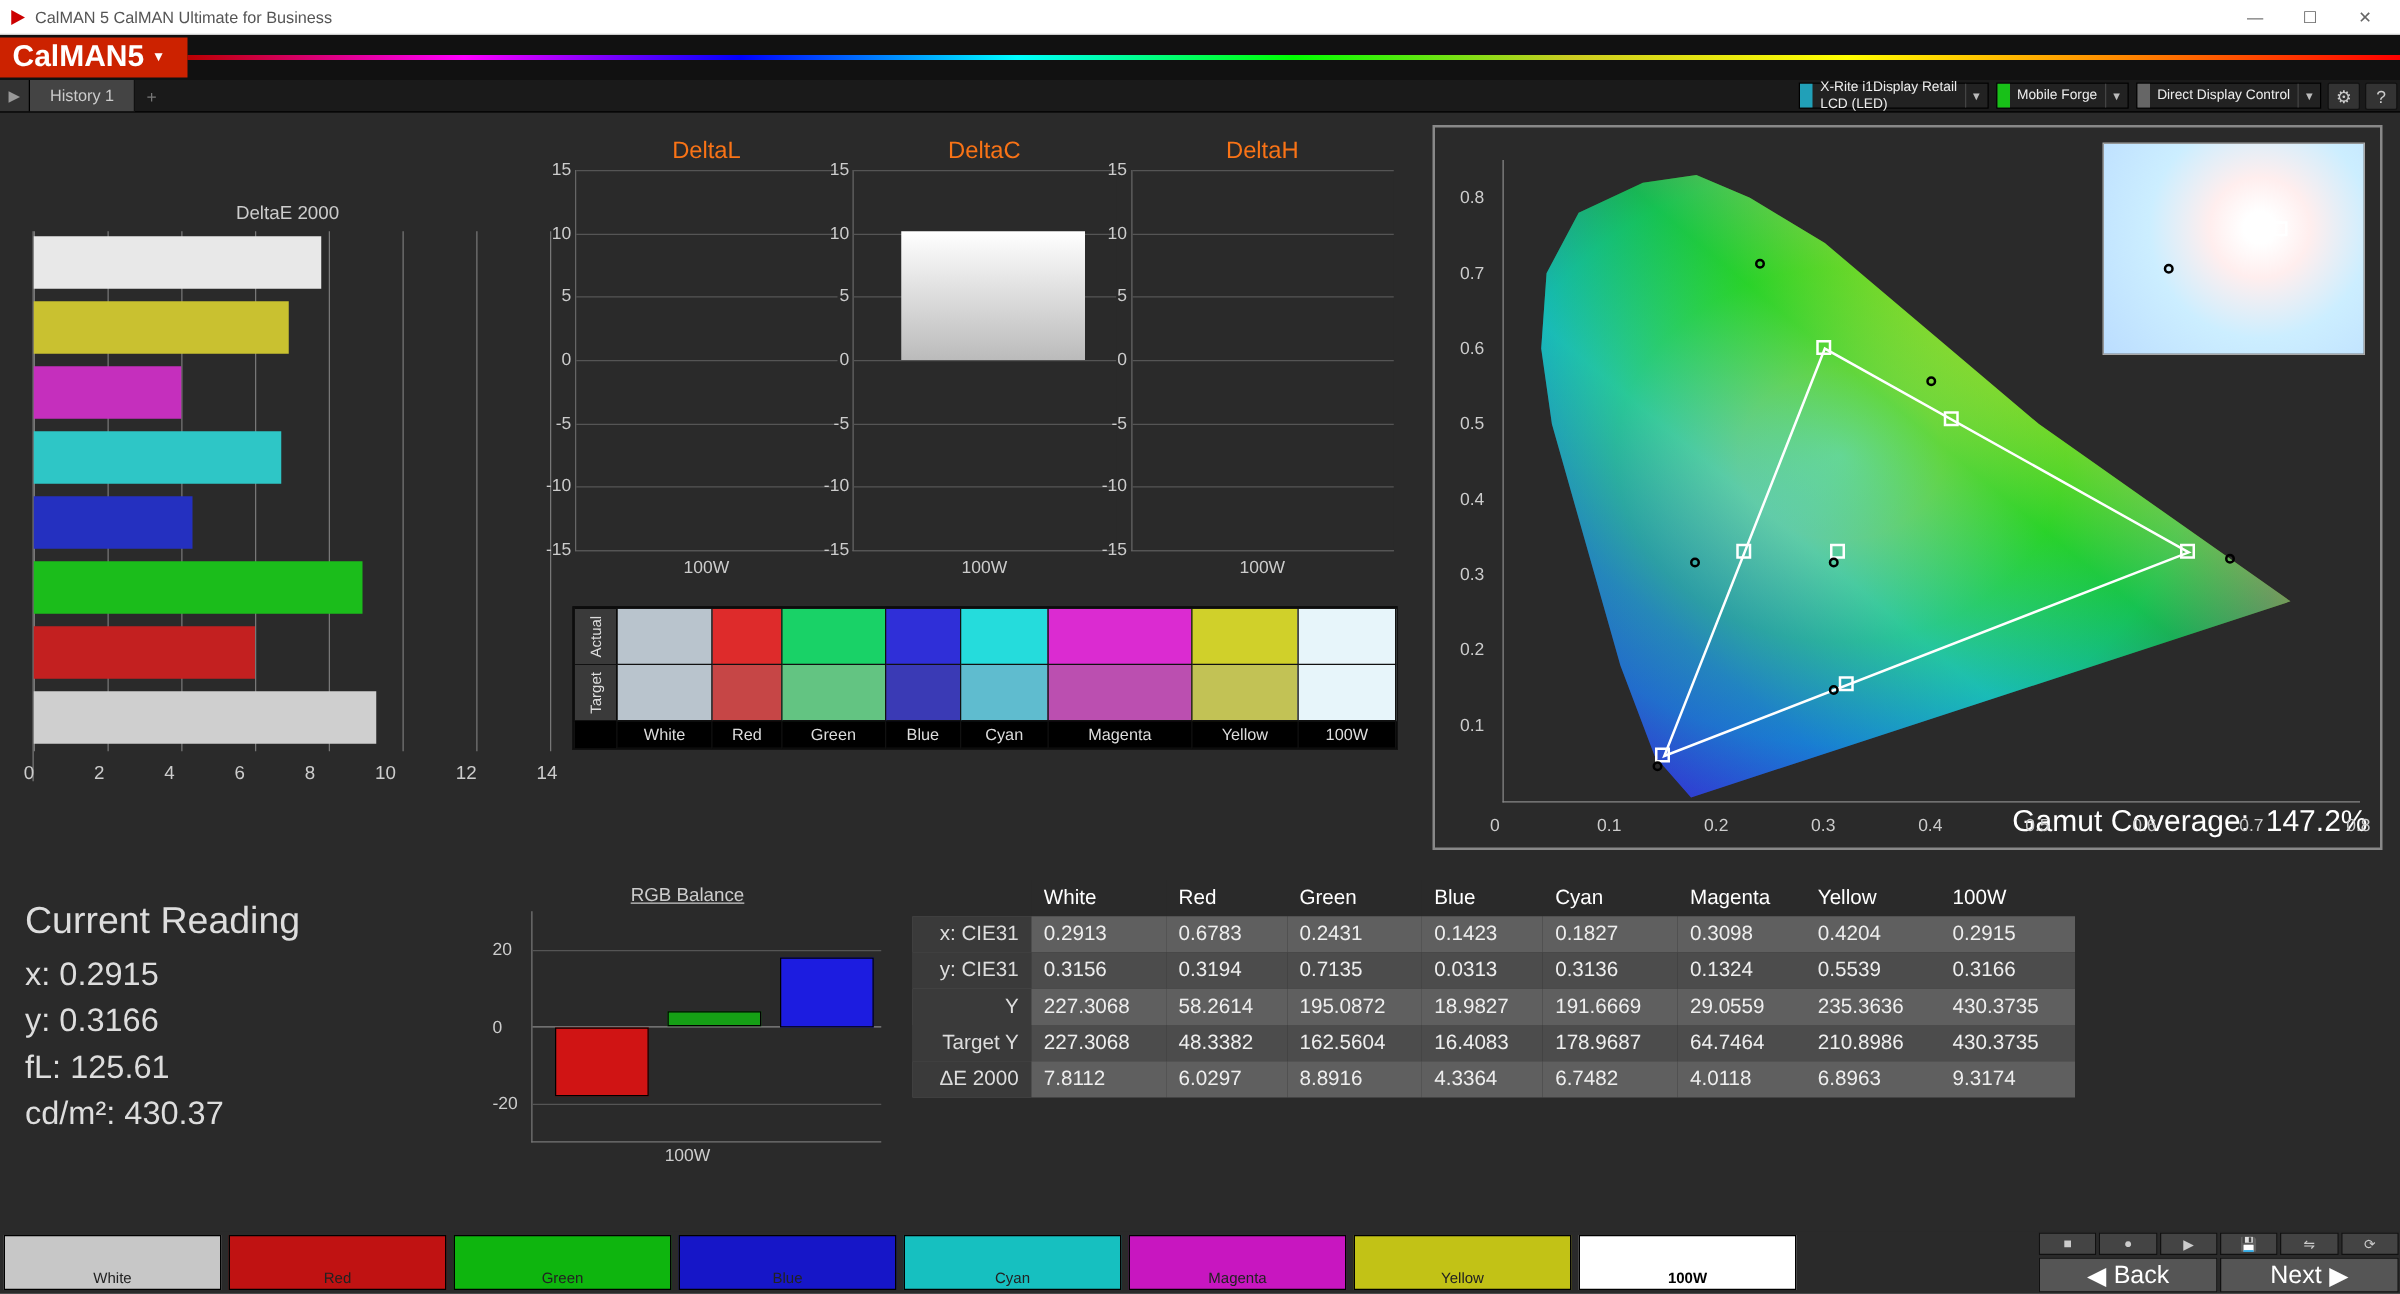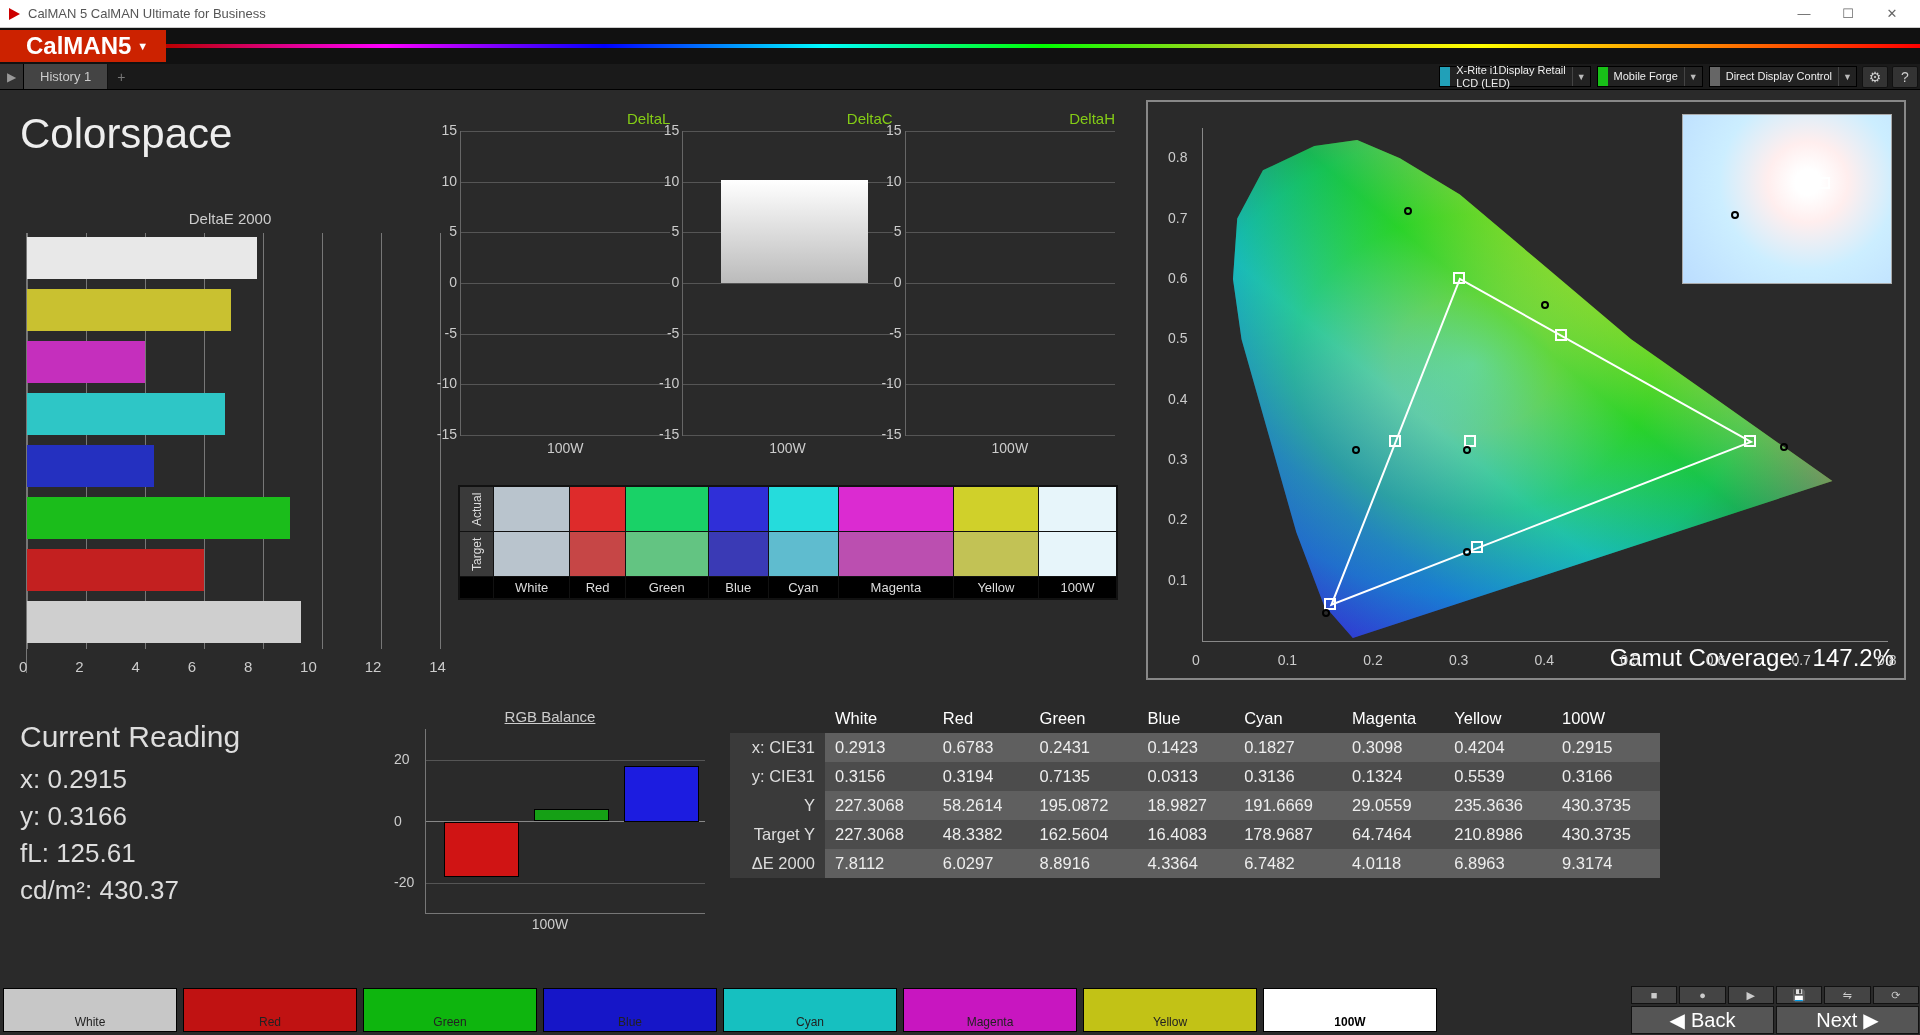--- a/index.html
+++ b/index.html
@@ -4,21 +4,21 @@
 <style>
 * { box-sizing: border-box; margin: 0; padding: 0; }
 html, body { width: 1920px; height: 1035px; font-family: "Segoe UI", Arial, sans-serif; background: #f0f0f0; overflow: hidden; }
 .titlebar { height: 28px; background: #fff; display: flex; align-items: center; padding: 0 6px; font-size: 13px; color: #555; border-bottom: 1px solid #ccc; }
 .titlebar .title-icon { width: 16px; height: 16px; margin-right: 6px; display: inline-flex; }
 .titlebar .spacer { flex: 1; }
 .winbtn { width: 44px; height: 100%; display: inline-flex; align-items: center; justify-content: center; color: #666; }
 
 .app { position: relative; width: 100%; height: 1007px; background: #2a2a2a; color: #eee; }
 .brandbar { height: 36px; background: #111; display: flex; align-items: center; }
-.brandbar .brand { background: #c20; color: #fff; font-weight: bold; font-size: 24px; padding: 2px 18px 2px 26px; display: flex; align-items: center; position: relative; text-align: right; }
+.brandbar .brand { background: #c20; color: #fff; font-weight: bold; font-size: 24px; padding: 2px 18px 2px 10px; display: flex; align-items: center; position: relative; text-align: right; }
 .brandbar .brand .arrow { font-size: 11px; margin-left: 6px; }
 .brandbar .rainbow { flex: 1; height: 4px; background: linear-gradient(90deg,#b00,#f0f,#00f,#0ff,#0f0,#cc2,#ff0,#f80,#f00); }
 
 .tabbar { height: 26px; background: #1a1a1a; display: flex; align-items: stretch; border-bottom: 1px solid #000; }
 .tabbar .navback { width: 24px; display: flex; align-items: center; justify-content: center; background: #333; border-right: 1px solid #000; color:#999; font-size:12px;}
 .tabbar .tab { background: #444; color: #ccc; font-size: 13px; padding: 3px 16px; display: flex; align-items: center; border-right: 1px solid #111; }
 .tabbar .addtab { width: 26px; display: flex; align-items: center; justify-content: center; color: #777; font-size: 14px;}
 .tabbar .spacer { flex: 1; }
 .status-pill { display: flex; align-items: center; font-size: 12px; background: #222; border: 1px solid #000; margin: 2px 3px; }
 .status-pill .dot { width: 10px; height: 100%; min-height: 18px; margin-right: 6px; }
@@ -34,21 +34,21 @@
 .deltae-wrap { position: absolute; top: 20px; left: 20px; width: 420px; }
 .deltae-title { text-align: center; font-size: 15px; color: #ccc; margin-bottom: 6px; margin-top: 52px;}
 .deltae-chart { height: 440px; border-left: 1px solid #777; position: relative; margin-left: 6px;}
 .deltae-grid { position: absolute; top: 0; bottom: 24px; width: 1px; background: #777; }
 .deltae-bar { position: absolute; height: 42px; }
 .deltae-xlabels { display: flex; justify-content: space-between; position: absolute; bottom: -2px; left: -8px; right: -6px; font-size: 15px; color: #ccc; }
 
 
 .minicharts { position: absolute; top: 20px; left: 460px; width: 655px; display: flex; gap: 12px; }
 .minichart { flex: 1; }
-.mc-title { text-align: right; font-size: 15px; color: #84cc16; margin-bottom: 4px; }
+.mc-title { text-align: center; font-size: 19px; color: #f97316; margin-bottom: 4px; }
 .mc-box { height: 305px; border: 1px solid #666; border-right: none; border-top: none; position: relative; background: #2a2a2a; }
 .mc-ytick { position: absolute; left: -30px; font-size: 14px; color: #ccc; width: 26px; text-align: right; }
 .mc-gridline { position: absolute; left: 0; right: 0; height: 1px; background: #555; }
 .mc-xlabel { text-align: center; font-size: 14px; color: #ccc; margin-top: 4px; }
 
 
 .swatches { position: absolute; top: 395px; left: 458px; width: 660px; border: 1px solid #111; background: #000; }
 .swatches table { width: 100%; border-collapse: collapse; }
 .swatches td { height: 45px; border: 1px solid #111; text-align: center; font-size: 13px; color: #ddd; }
 .swatches .lab { background: #3a3a3a; width: 34px; font-size: 12px; writing-mode: vertical-rl; transform: rotate(180deg); }
@@ -149,21 +149,20 @@
         <span>⚙</span>
       </div>
     <div class="iconbtn">
         <span>?</span>
       </div>
   </div>
 
   <div class="content">
 
     <div class="deltae-wrap">
-      <div class="page-title">Colorspace</div>
       <div class="deltae-title">DeltaE 2000</div>
       <div class="deltae-chart" id="deltae-chart">
         <div class="deltae-xlabels" id="deltae-xlabels">
             <span>0</span>
             <span>2</span>
             <span>4</span>
             <span>6</span>
             <span>8</span>
             <span>10</span>
             <span>12</span>

